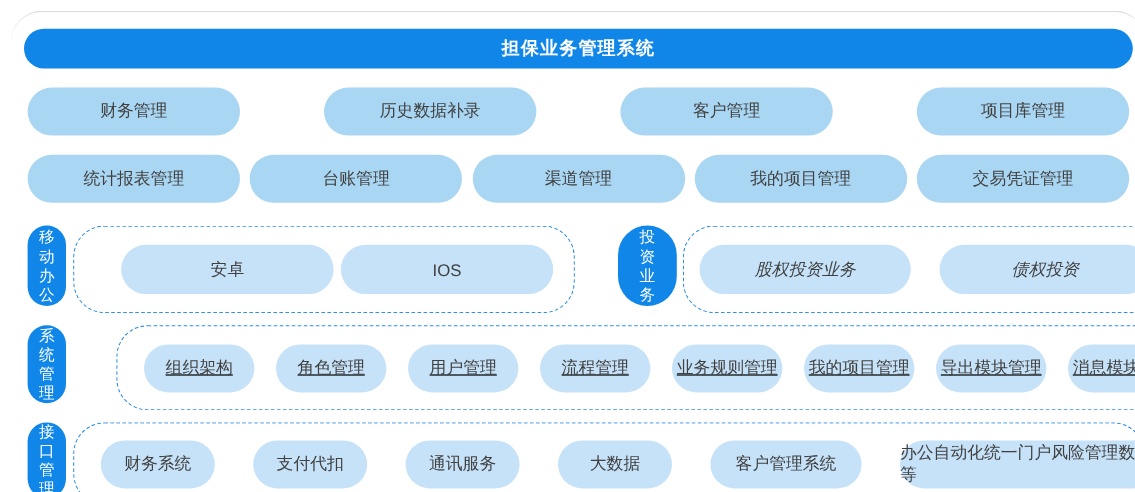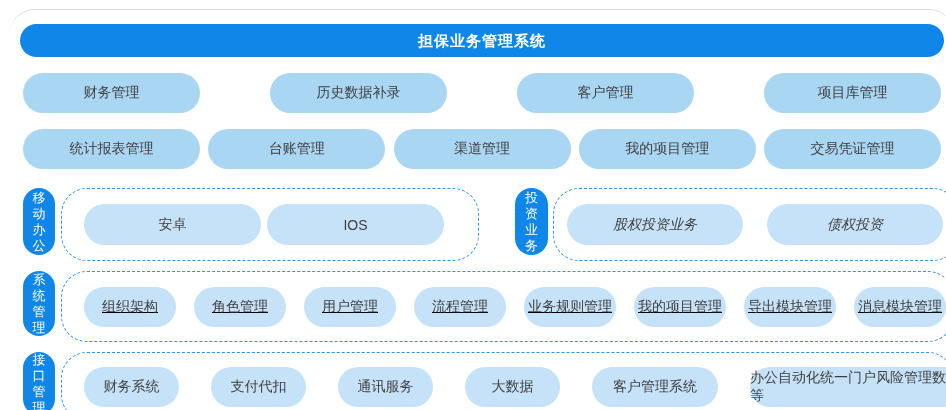--- a/index.html
+++ b/index.html
@@ -38,21 +38,21 @@
   }
   
   .secrow { display: flex; margin-bottom: 10px; }
   .vlabel {
     width: 32px;
     background: var(--primary, #1087E8);
     color: #ffffff;
     display: flex; align-items: center; justify-content: center;
     flex: 0 0 auto;
   }
-  .vlabel.wide { width: 33px; }
+  .vlabel.wide { width: 49px; }
   .vlabel span {
     display: block; width: 15px;
     font-size: 13px; line-height: 16px;
     text-align: center; word-break: break-all;
   }
   .panel {
     border: 1px dashed var(--dash, #2E90E9);
     display: flex; align-items: center;
     flex: 0 0 auto;
   }
@@ -61,26 +61,26 @@
     background: var(--item-bg, #C6E2F8);
     color: var(--text, #404040);
     font-size: 14px;
     display: flex; align-items: center; justify-content: center;
     flex: 0 0 auto;
     cursor: pointer;
   }
   
   .sec1 { height: 73px; }
   .sec1 .item { height: 41px; width: 177px; }
-  .panel.mobile { width: 418px; margin-left: 3px; padding: 0 14px 0 19px; justify-content: flex-start; height: 73px; }
+  .panel.mobile { width: 418px; margin-left: 3px; padding: 0 14px 0 19px; justify-content: flex-end; height: 73px; }
   .gap1 { width: 24px; flex: 0 0 auto; }
   .panel.invest { width: 406px; margin-left: 2px; padding: 0 12px 0 10px; justify-content: space-between; height: 73px; font-style: italic; }
   .panel.invest .item { width: 176px; }
   
-  .sec2 { height: 71px; }
+  .sec2 { height: 71px; gap: 36px; }
   .panel.system { width: 893px; margin-left: 3px; height: 71px; padding: 0 4px 0 19px; gap: 12px; text-decoration: underline; }
   .panel.system .item { flex: 1 1 0; }
   
   .sec3 { height: 69px; }
   .panel.iface { width: 893px; margin-left: 3px; height: 69px; padding: 0 0 0 19px; gap: 26px; }
   .panel.iface .item:nth-child(1),
   .panel.iface .item:nth-child(2),
   .panel.iface .item:nth-child(3),
   .panel.iface .item:nth-child(4) { width: 95px; }
   .panel.iface .item:nth-child(5) { width: 126px; }

